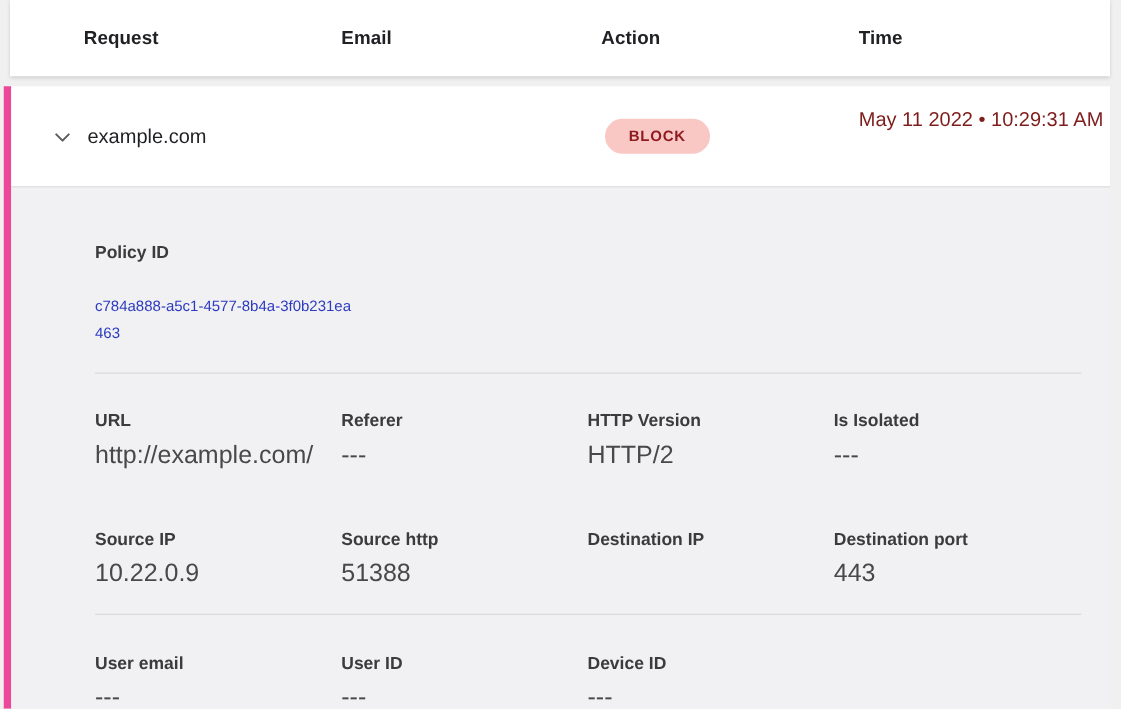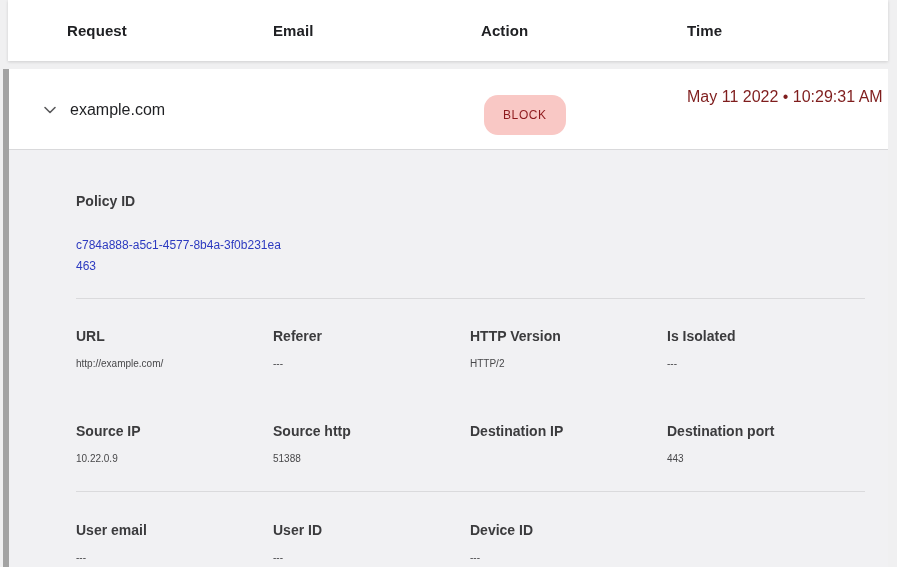--- a/index.html
+++ b/index.html
@@ -36,21 +36,21 @@
   .th-request { left: 59px; }
   .th-email   { left: 265px; }
   .th-action  { left: 473px; }
   .th-time    { left: 679px; }
 
   
   .row-wrap {
     position: absolute;
     left: 3px; top: 69px;
     width: 885px; height: 498px;
-    border-left: 6px solid #a3a3a3;
+    border-left: 6px solid #ec4899;
     display: flex; flex-direction: column;
   }
 
   
   .log-row {
     position: relative;
     height: 81px; flex: 0 0 81px;
     background: #ffffff;
     border-bottom: 1px solid #d9d9db;
     cursor: pointer;
@@ -65,27 +65,27 @@
   }
   .req-domain {
     position: absolute;
     left: 61px; top: 0; height: 81px;
     display: flex; align-items: center;
     font-size: 16px; color: #1f2023;
   }
   .action-badge {
     position: absolute;
     left: 475px; top: 26px;
-    height: 40px;
+    height: 28px;
     padding: 0 19px;
     display: inline-flex; align-items: center;
     border-radius: 14px;
     background: #f9c8c5;
     color: #8e1a1e;
-    font-size: 12px; font-weight: 400;
+    font-size: 12px; font-weight: 700;
     letter-spacing: 0.6px;
   }
   .time-cell {
     position: absolute;
     left: 678px; top: 16px;
     width: 196px;
     font-size: 16px; line-height: 24px;
     color: #7f1d1d;
   }
 
@@ -96,21 +96,21 @@
     padding: 41px 23px 0 67px;
     overflow: hidden;
   }
   .flabel {
     font-size: 14px; font-weight: 700;
     color: #3b3b3d;
     line-height: 20px;
   }
   .fvalue {
     margin-top: 8px;
-    font-size: 10px;
+    font-size: 20px;
     color: #48484a;
     line-height: 20px;
   }
   .policy-link {
     display: block;
     margin-top: 24px;
     width: 206px;
     font-size: 12px; line-height: 21px;
     color: #2c3ac0;
     text-decoration: none;

